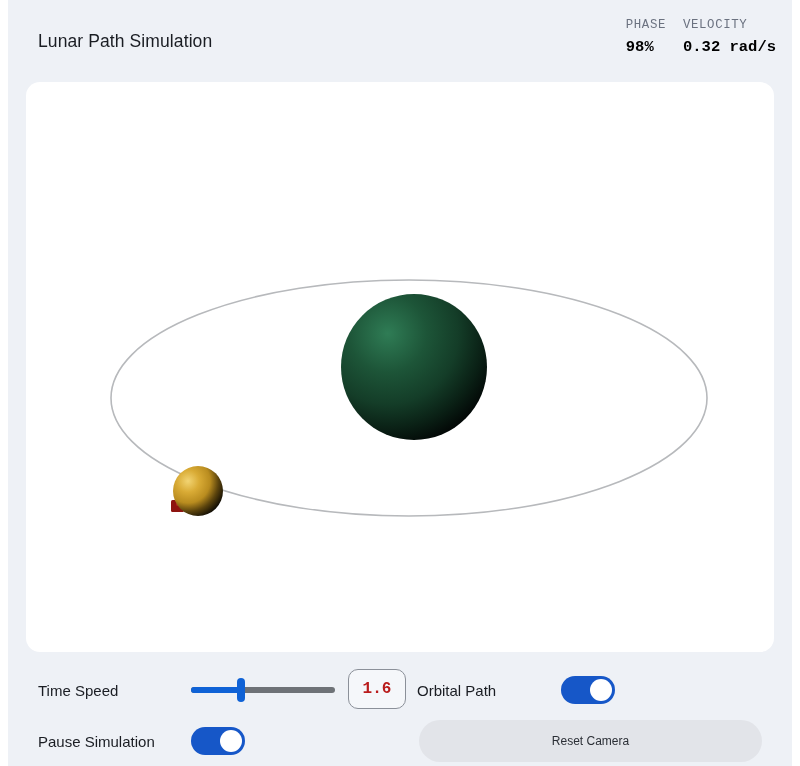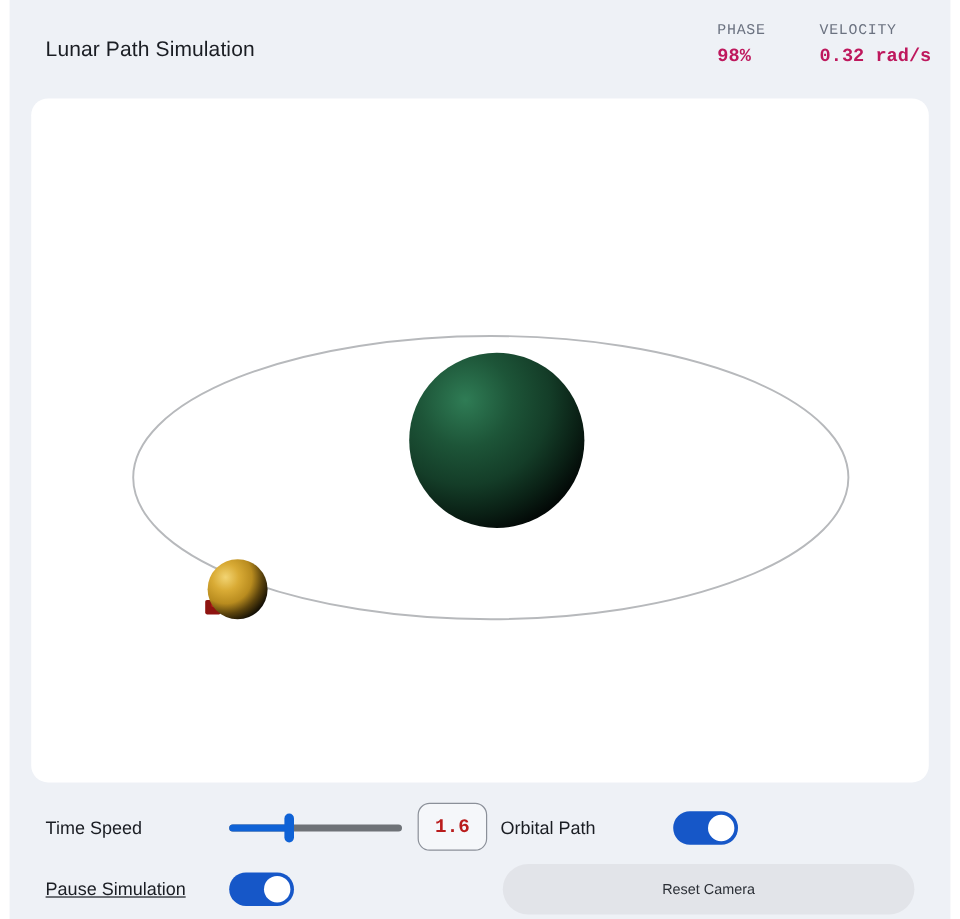--- a/index.html
+++ b/index.html
@@ -46,35 +46,34 @@
     right: 16px;
     top: 18px;
     display: flex;
     align-items: flex-start;
     gap: 17px;
   }
   .stat {
     display: flex;
     flex-direction: column;
     align-items: flex-start;
-    margin-left: 28px;
   }
   .stat-label {
     font-family: "Liberation Mono", "DejaVu Sans Mono", monospace;
     font-size: 12.4px;
     letter-spacing: 0.6px;
     color: #6b7280;
     white-space: nowrap;
     line-height: 15px;
   }
   .stat-value {
     font-family: "Liberation Mono", "DejaVu Sans Mono", monospace;
     font-size: 15.5px;
     font-weight: bold;
-    color: #be185d;
+    color: #000000;
     white-space: nowrap;
     line-height: 22px;
     margin-top: 3px;
   }
 
   
   #scene {
     position: absolute;
     left: 18px;
     top: 82px;
@@ -113,21 +112,21 @@
   #row-2 { top: 64px; }
 
   .ctl-label {
     font-size: 15px;
     color: #1a1d23;
     white-space: nowrap;
   }
 
   #time-speed-label { position: absolute; left: 30px; }
   #orbital-path-label { position: absolute; left: 409px; }
-  #pause-label { position: absolute; left: 30px; text-decoration: underline; }
+  #pause-label { position: absolute; left: 30px; }
 
   
   #slider {
     position: absolute;
     left: 183px;
     top: 13px;
     width: 144px;
     height: 24px;
     cursor: pointer;
   }

